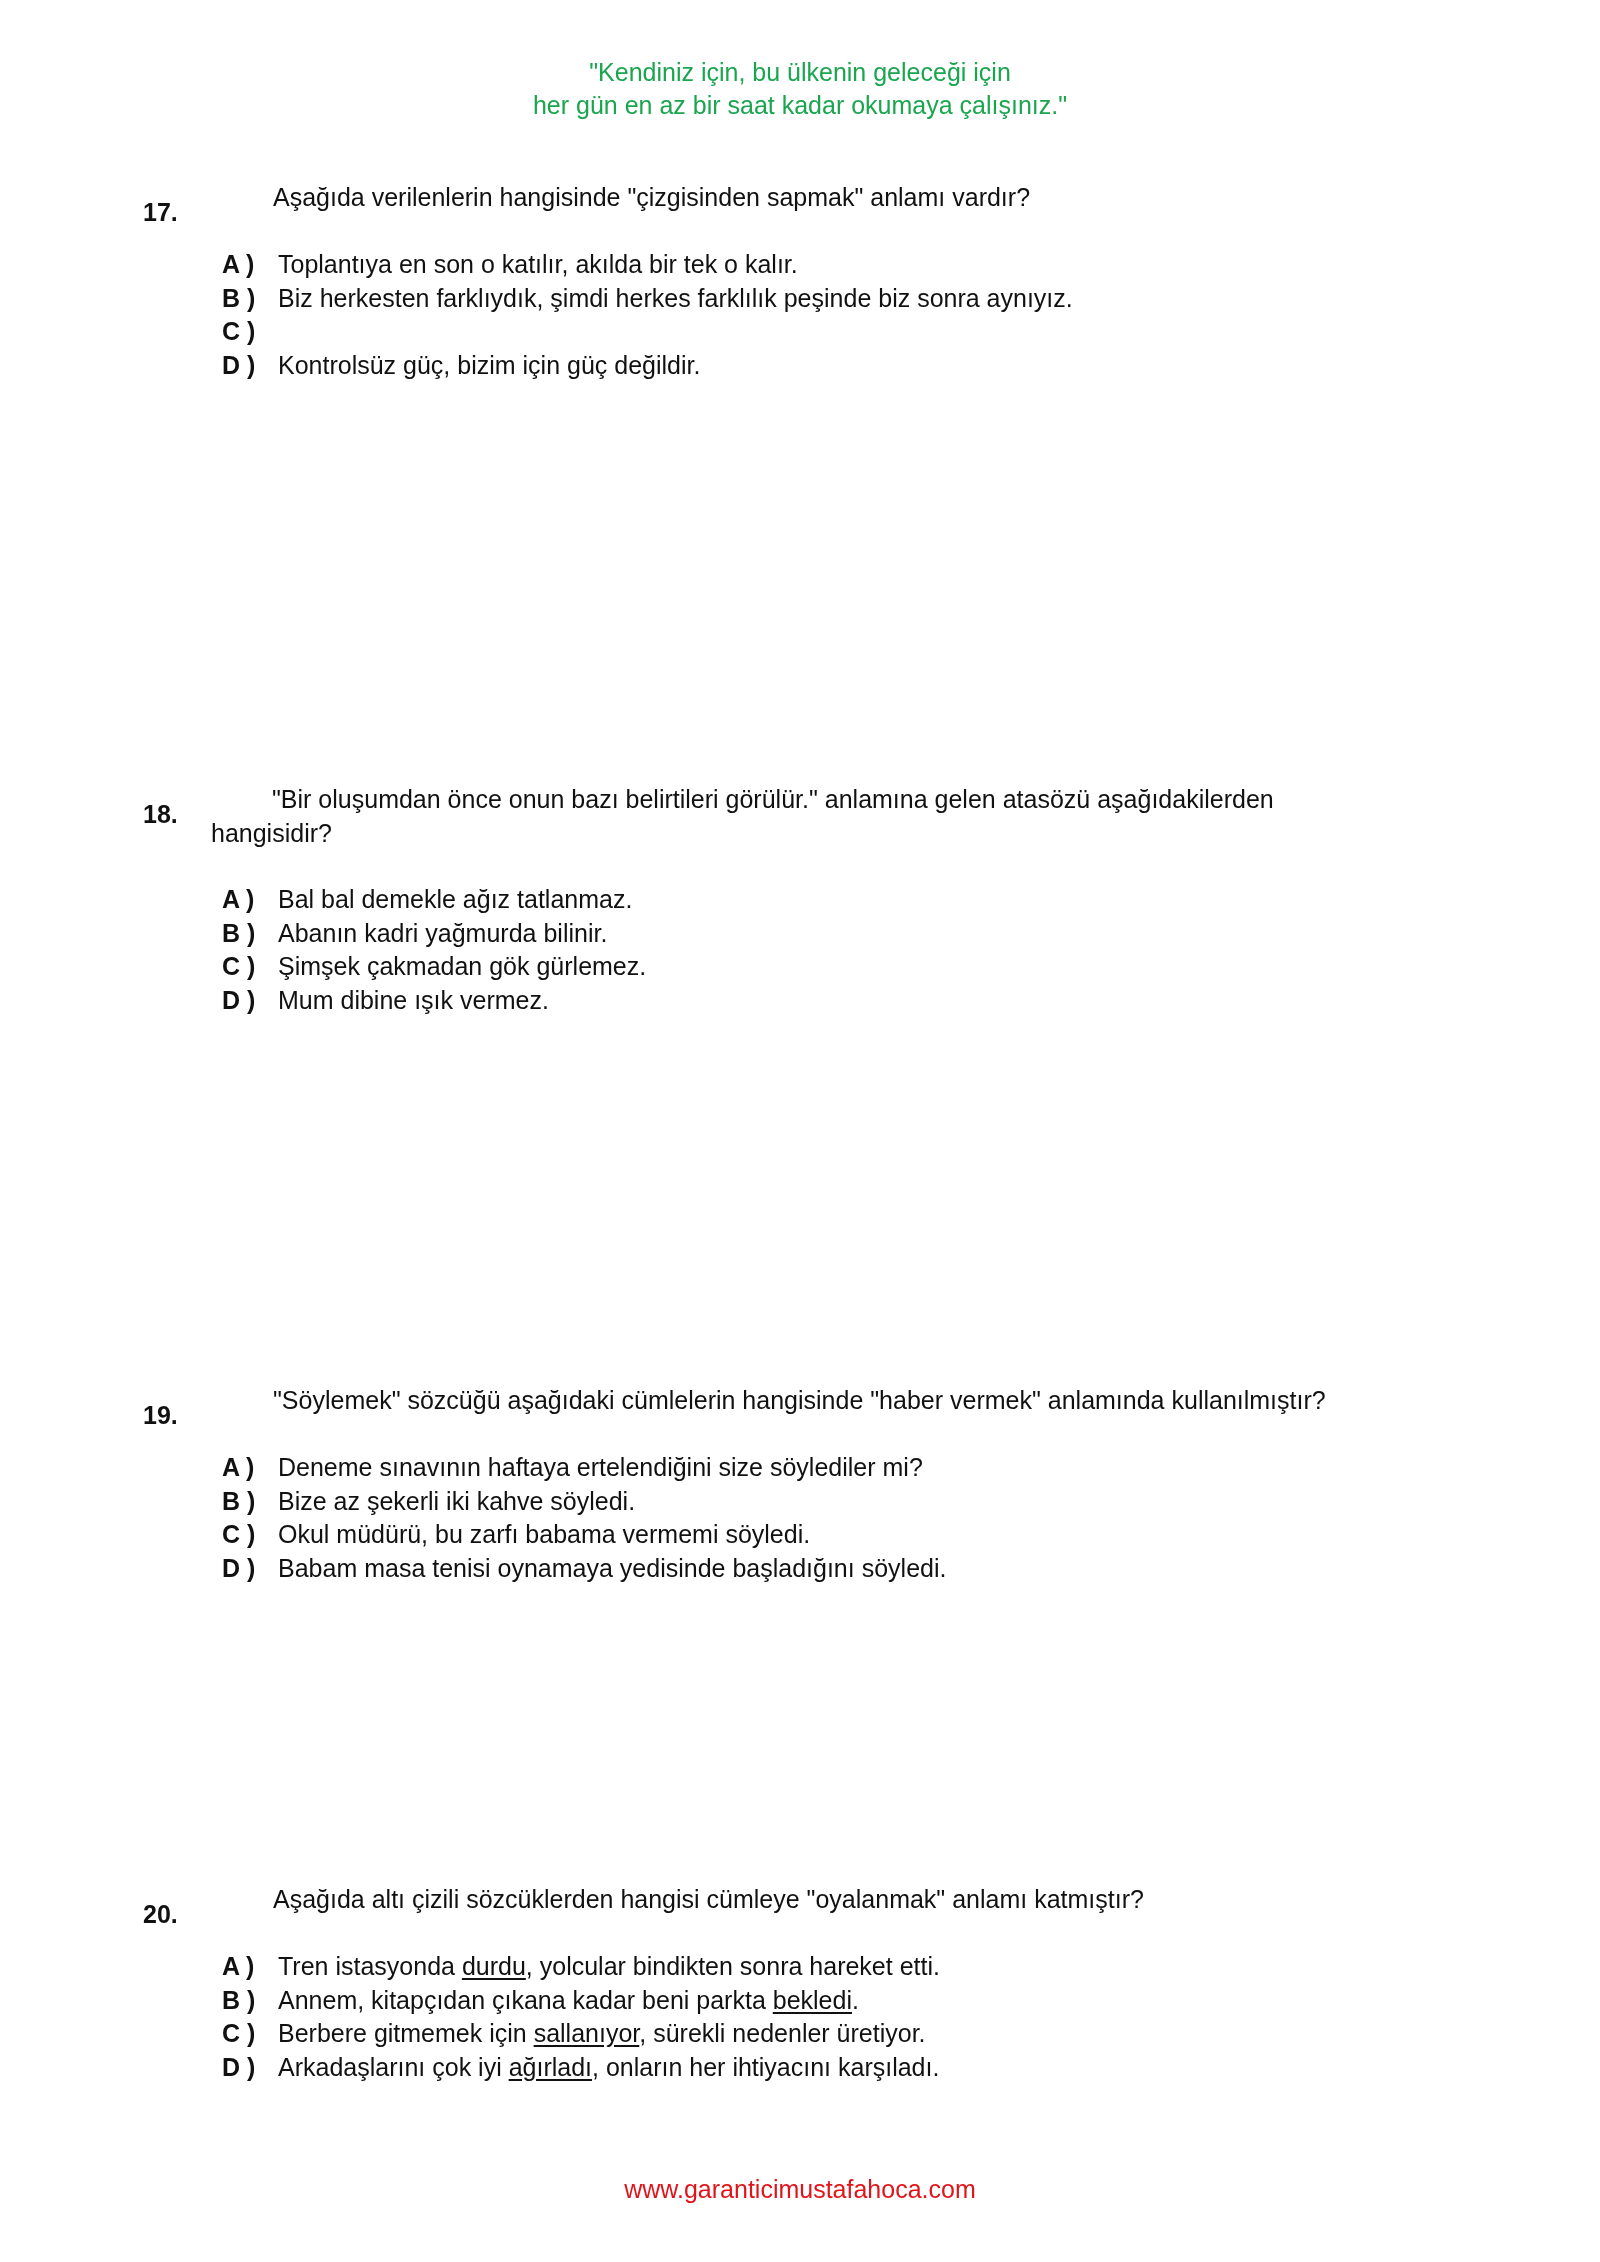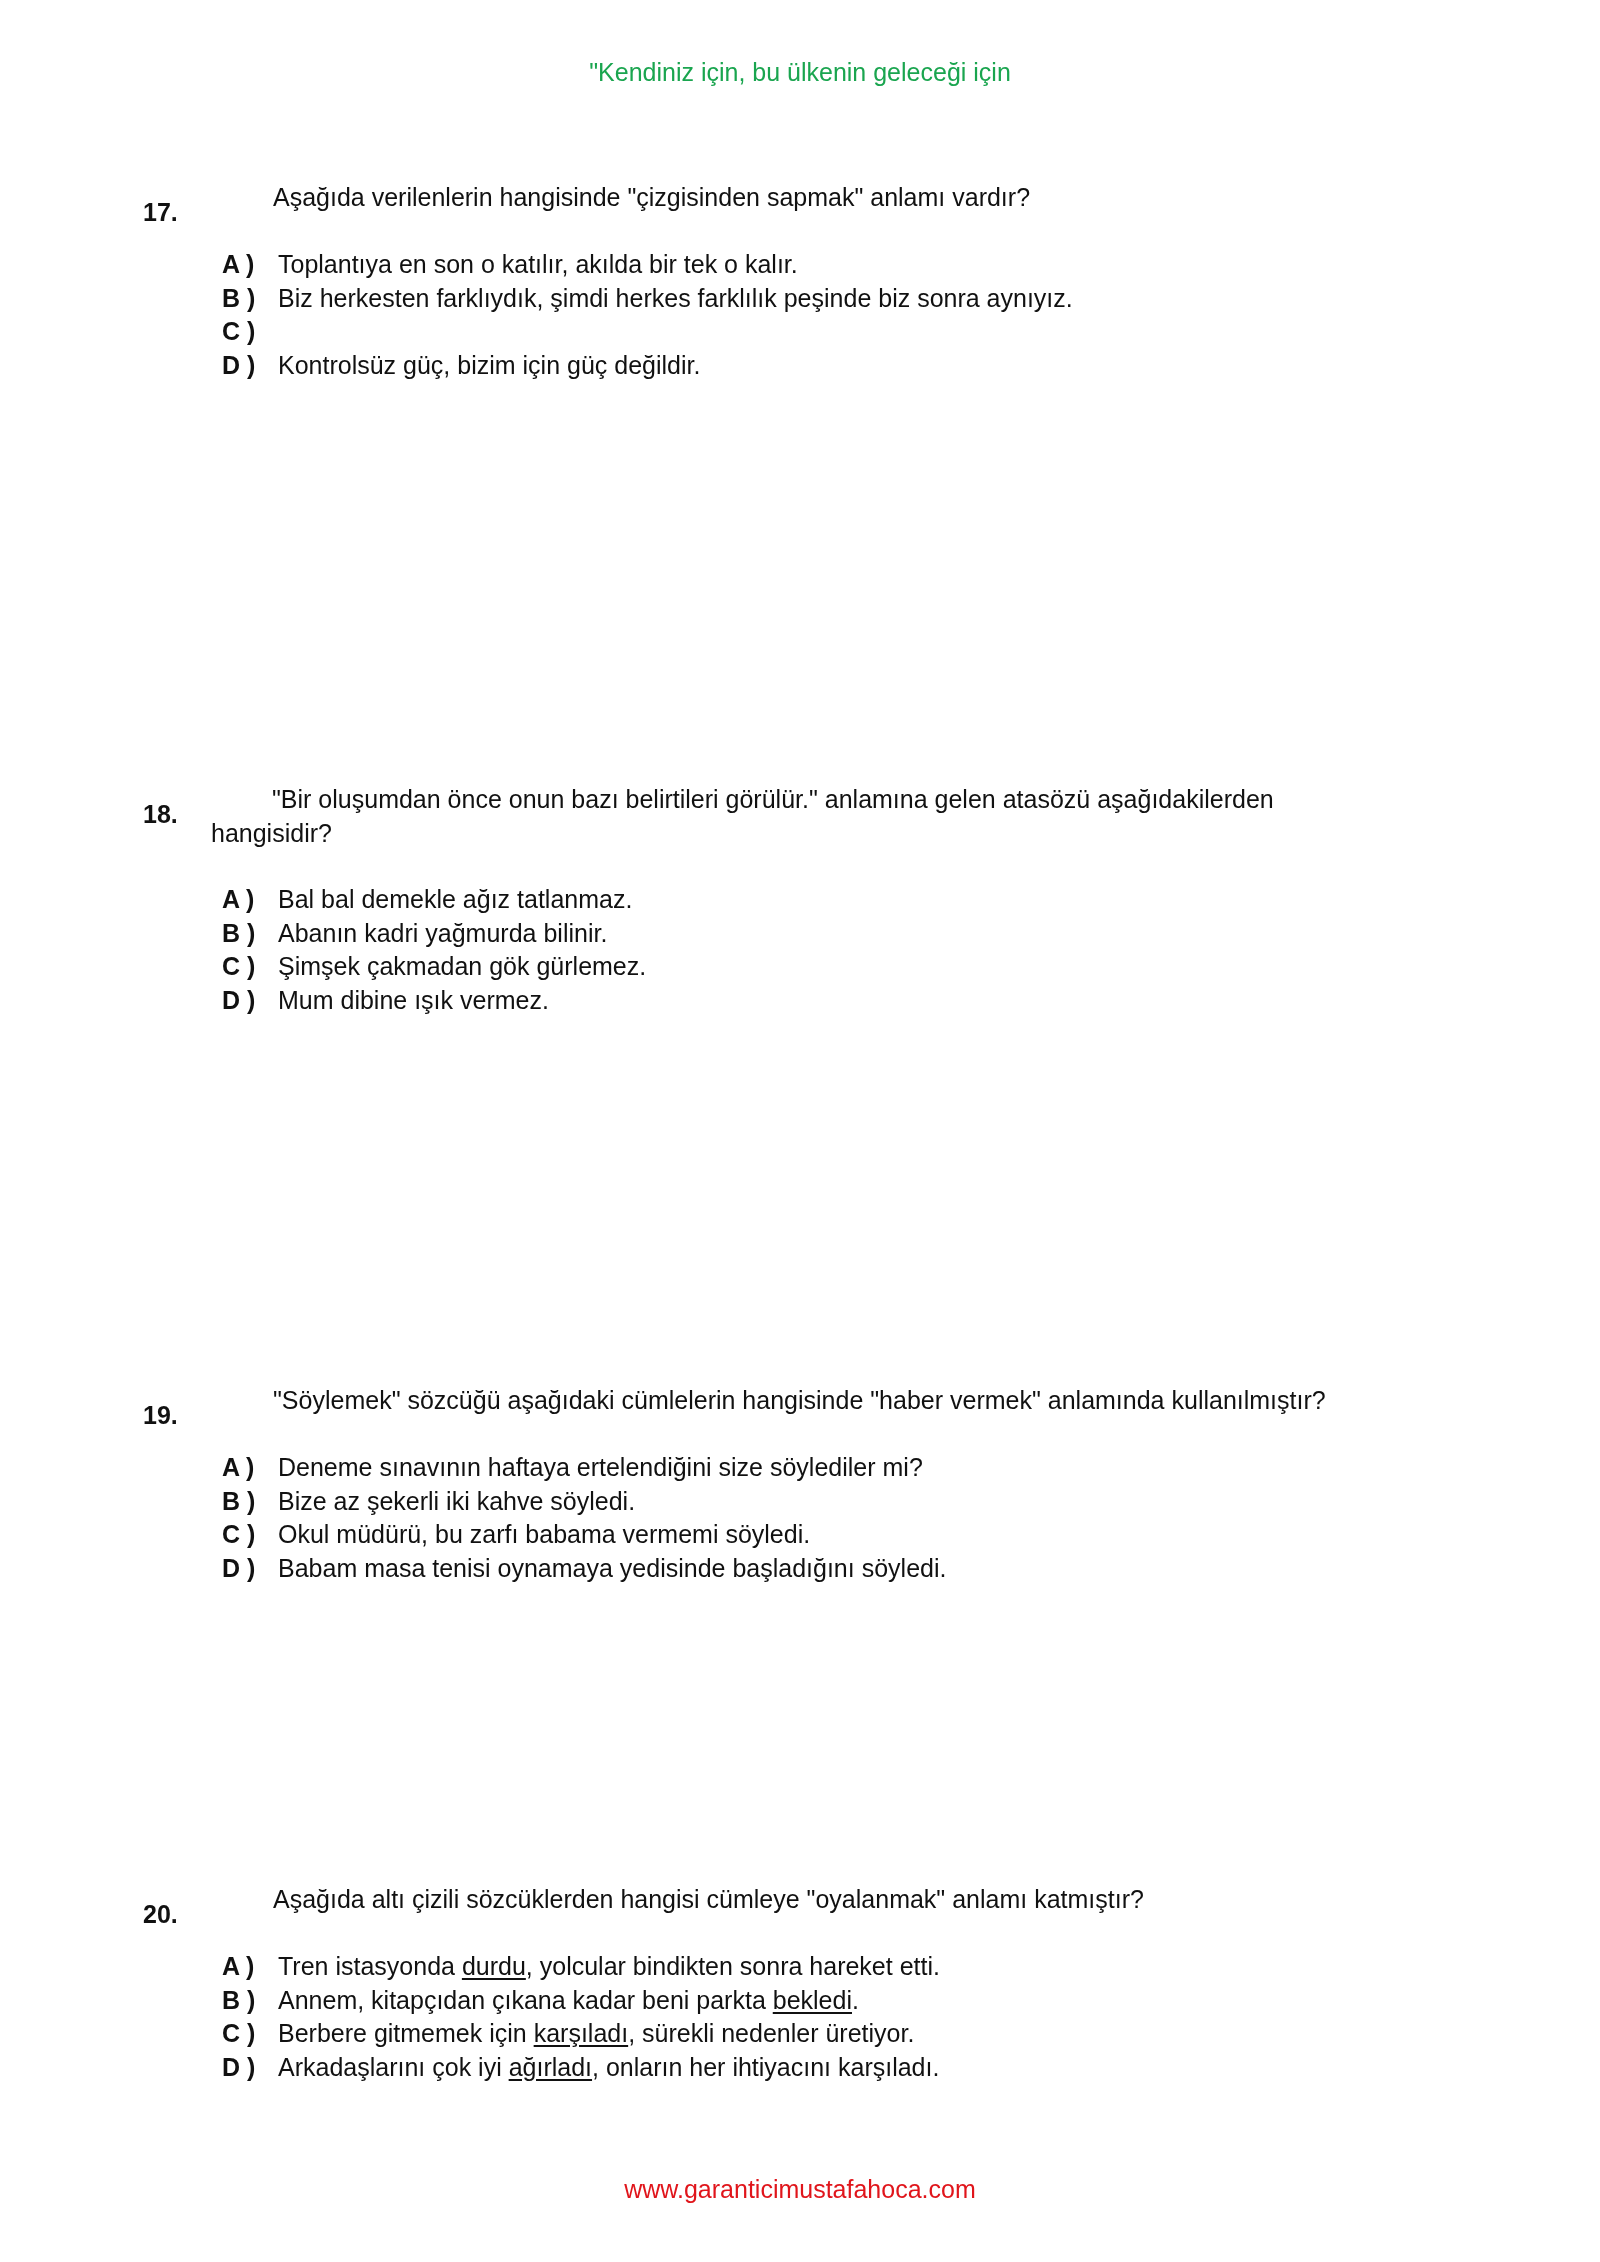--- a/index.html
+++ b/index.html
@@ -92,20 +92,21 @@
       font-size: 25px;
       line-height: 32px;
       color: #e0151b;
     }
   </style>
 </head>
 <body>
 
 <div class="header-quote">
   <span>"Kendiniz için, bu ülkenin geleceği için</span>
+  <span>her gün en az bir saat kadar okumaya çalışınız."</span>
 </div>
 
 <div class="question" style="top:180px;">
   <div class="q-line">
     <span class="q-num">17.</span>
     <span class="q-text">Aşağıda verilenlerin hangisinde "çizgisinden sapmak" anlamı vardır?</span>
   </div>
 </div>
 <div class="options" style="top:248px;">
   <div class="option">
@@ -186,21 +187,21 @@
   <div class="option">
     <span class="opt-letter">A )</span>
     <span class="opt-text"><span>Tren istasyonda </span><span class="ul">durdu</span><span>, yolcular bindikten sonra hareket etti.</span></span>
   </div>
   <div class="option">
     <span class="opt-letter">B )</span>
     <span class="opt-text"><span>Annem, kitapçıdan çıkana kadar beni parkta </span><span class="ul">bekledi</span><span>.</span></span>
   </div>
   <div class="option">
     <span class="opt-letter">C )</span>
-    <span class="opt-text"><span>Berbere gitmemek için </span><span class="ul">karşıladı</span><span>, sürekli nedenler üretiyor.</span></span>
+    <span class="opt-text"><span>Berbere gitmemek için </span><span class="ul">sallanıyor</span><span>, sürekli nedenler üretiyor.</span></span>
   </div>
   <div class="option">
     <span class="opt-letter">D )</span>
     <span class="opt-text"><span>Arkadaşlarını çok iyi </span><span class="ul">ağırladı</span><span>, onların her ihtiyacını karşıladı.</span></span>
   </div>
 </div>
 
 <div class="footer-url">www.garanticimustafahoca.com</div>
 
 </body></html>

